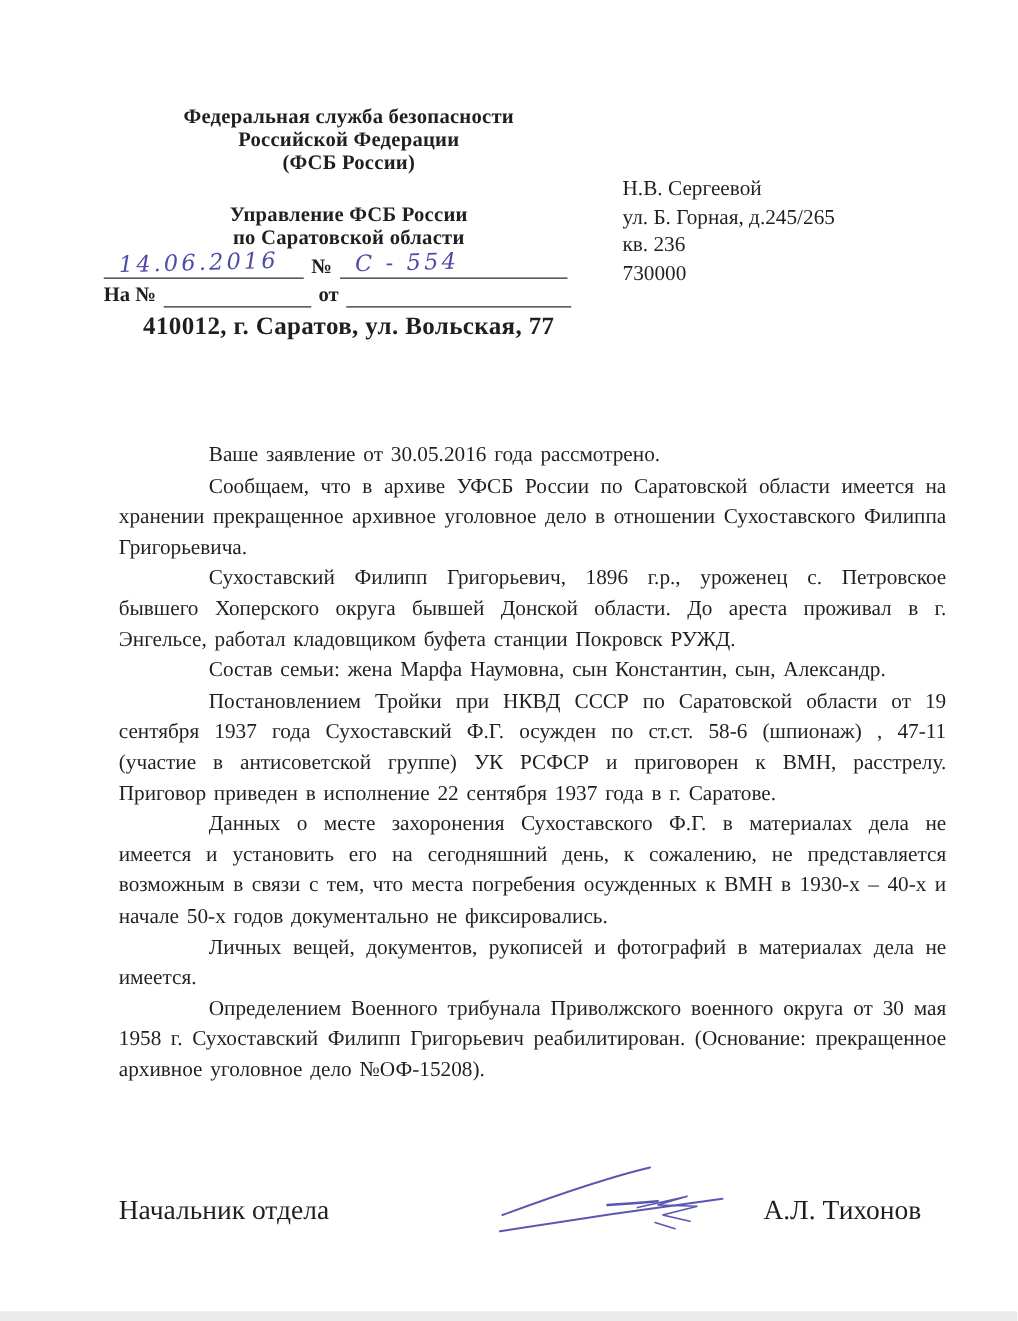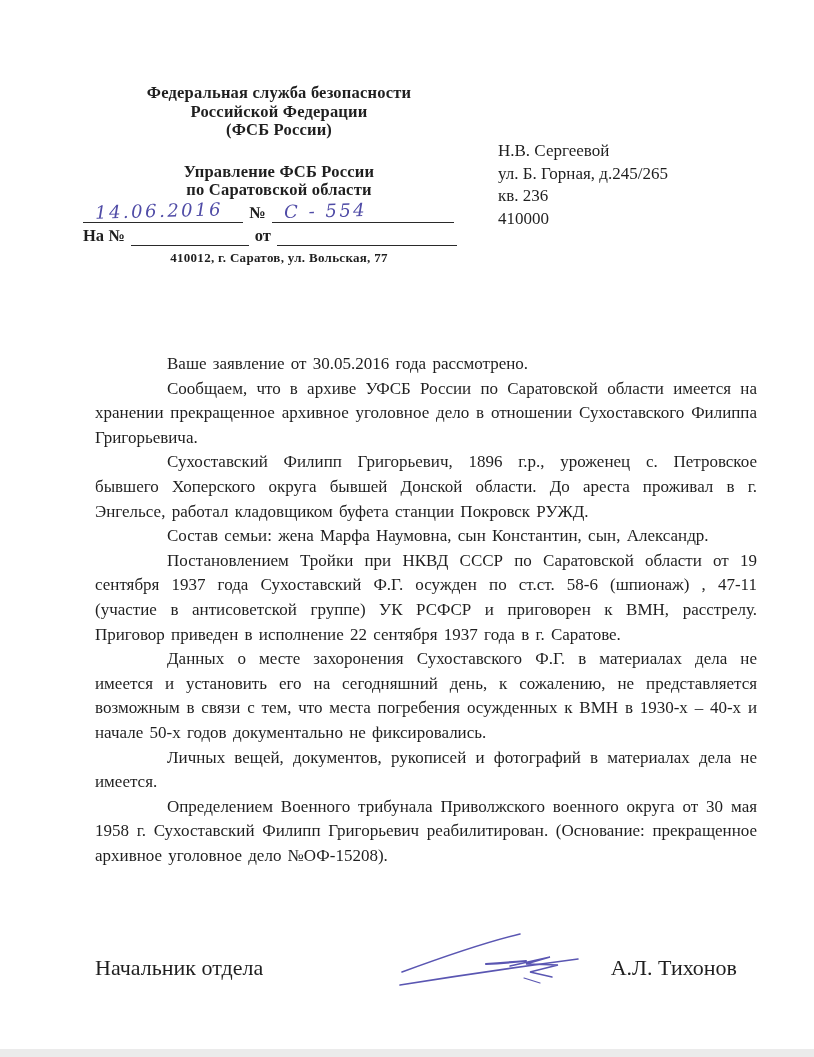--- a/index.html
+++ b/index.html
@@ -61,21 +61,21 @@
     font-family: "DejaVu Serif", serif;
     font-style: italic;
     font-size: 18px;
     color: #4f4ba6;
     letter-spacing: 2.5px;
     white-space: nowrap;
     transform: rotate(-1.5deg);
   }
   .lh-address {
     font-weight: bold;
-    font-size: 13px;
+    font-size: 20px;
     margin-top: 4px;
     letter-spacing: 0.3px;
   }
   
   .recipient {
     position: absolute;
     left: 487px;
     top: 140px;
     width: 300px;
     font-size: 17px;
@@ -156,21 +156,21 @@
       <span class="uline u-from"></span>
     </div>
 
     <div class="lh-address">410012, г. Саратов, ул. Вольская, 77</div>
   </div>
 
   <div class="recipient">
     <div>Н.В. Сергеевой</div>
     <div>ул. Б. Горная, д.245/265</div>
     <div>кв. 236</div>
-    <div>410000</div>
+    <div>730000</div>
   </div>
 
   <div class="body-text">
     <p>Ваше заявление от 30.05.2016 года рассмотрено.</p>
     <p>Сообщаем, что в архиве УФСБ России по Саратовской области имеется на хранении прекращенное архивное уголовное дело в отношении Сухоставского Филиппа Григорьевича.</p>
     <p>Сухоставский Филипп Григорьевич, 1896 г.р., уроженец с. Петровское бывшего Хоперского округа бывшей Донской области. До ареста проживал в г. Энгельсе, работал кладовщиком буфета станции Покровск РУЖД.</p>
     <p>Состав семьи: жена Марфа Наумовна, сын Константин, сын, Александр.</p>
     <p>Постановлением Тройки при НКВД СССР по Саратовской области от 19 сентября 1937 года Сухоставский Ф.Г. осужден по ст.ст. 58-6 (шпионаж) , 47-11 (участие в антисоветской группе) УК РСФСР и приговорен к ВМН, расстрелу. Приговор приведен в исполнение 22 сентября 1937 года в г. Саратове.</p>
     <p>Данных о месте захоронения Сухоставского Ф.Г. в материалах дела не имеется и установить его на сегодняшний день, к сожалению, не представляется возможным в связи с тем, что места погребения осужденных к ВМН в 1930-х – 40-х и начале 50-х годов документально не фиксировались.</p>
     <p>Личных вещей, документов, рукописей и фотографий в материалах дела не имеется.</p>

